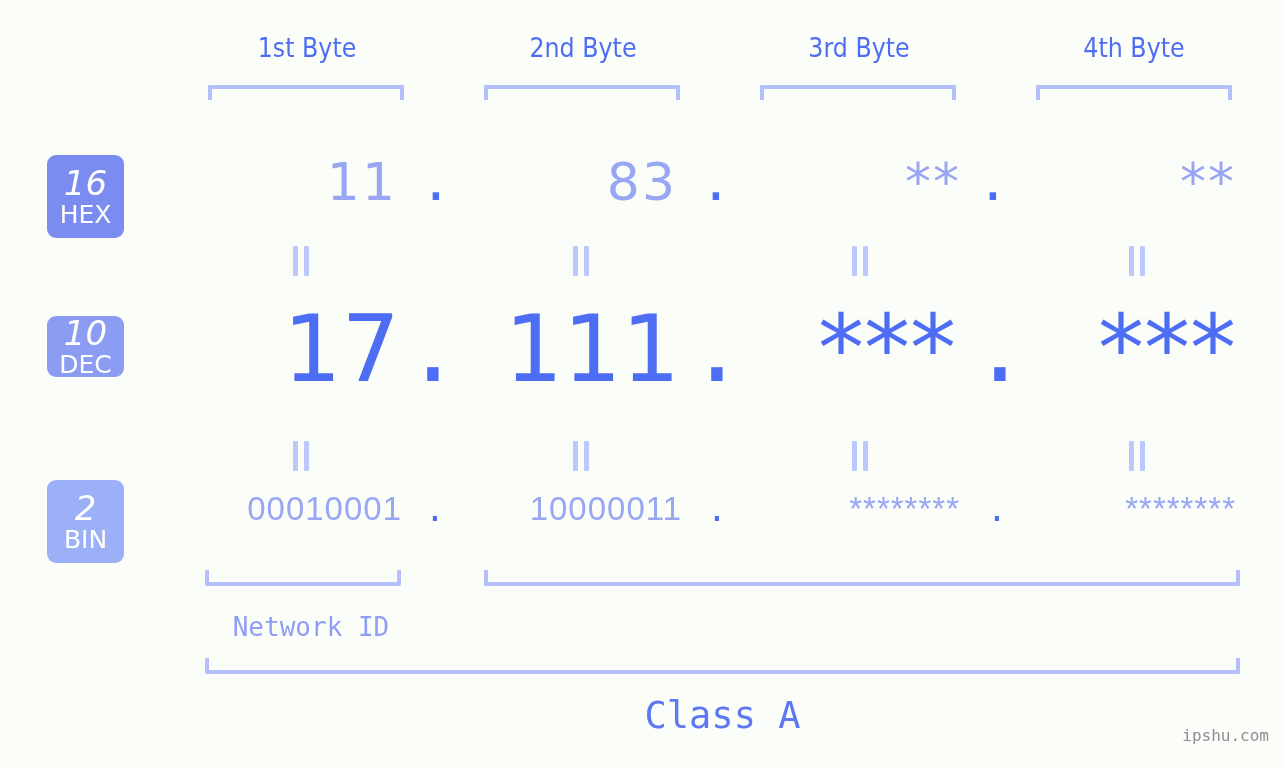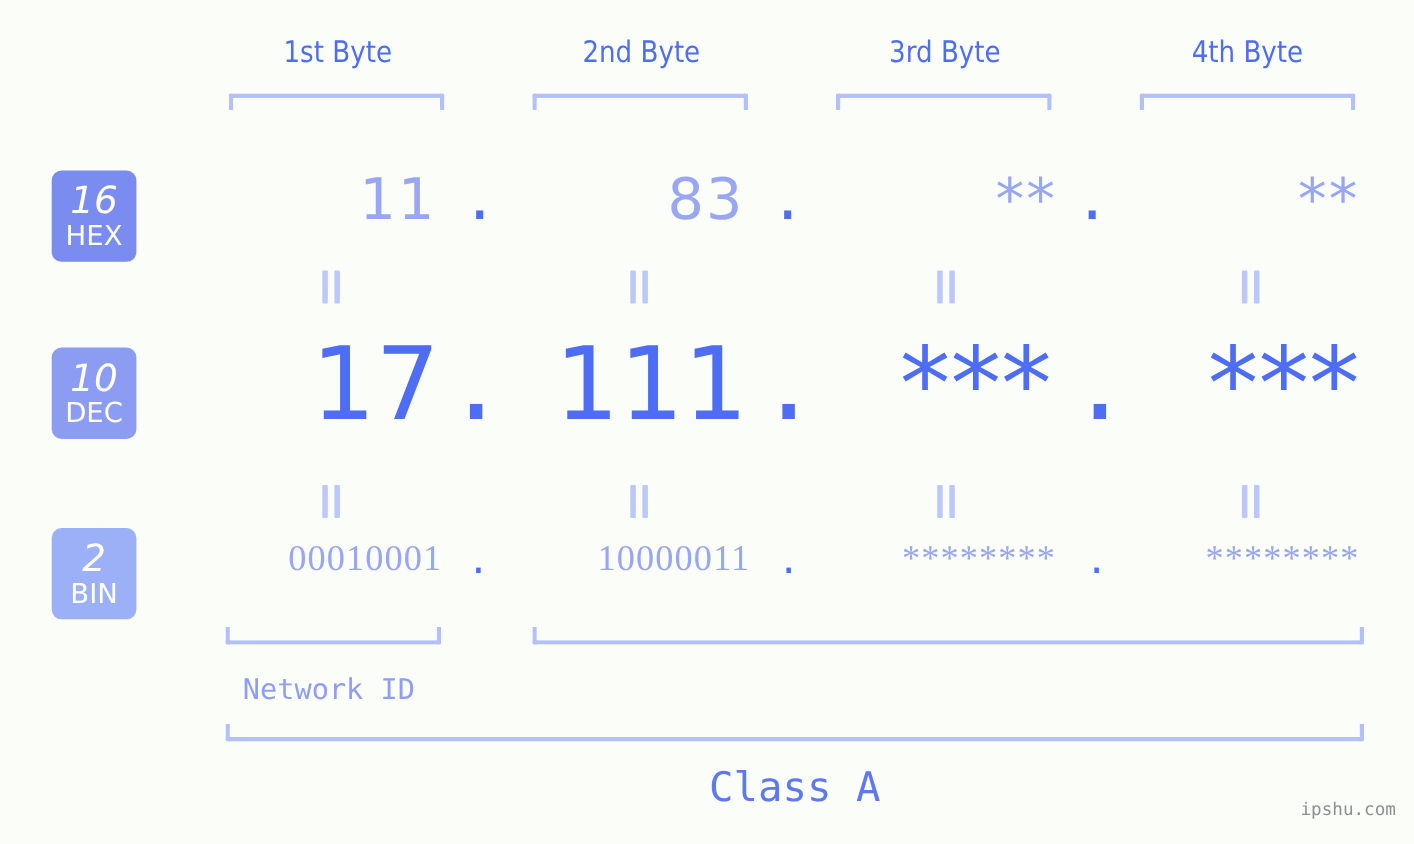--- a/index.html
+++ b/index.html
@@ -78,21 +78,21 @@
     letter-spacing: 0px;
     margin-bottom: 2px;
     font-style: italic;
   }
   .badge .name {
     font-size: 25px;
     font-weight: 400;
     letter-spacing: 0px;
   }
   #badge-hex { top: 155px; height: 83px; background: #7b8cf0; }
-  #badge-dec { top: 316px; height: 83px; background: #8d9cf3; }
+  #badge-dec { top: 316px; height: 61px; background: #8d9cf3; }
   #badge-bin { top: 480px; height: 83px; background: #9cb0f7; }
 
   
   .cell {
     position: absolute;
     width: 200px;
     text-align: right;
     white-space: nowrap;
   }
   .dot {
@@ -120,21 +120,21 @@
     font-family: "DejaVu Sans", sans-serif;
     font-size: 92px;
     color: #4d6df4;
     letter-spacing: 0px;
   }
   .row-dec .dot { top: 296px; font-size: 92px; }
 
   
   .row-bin .cell {
     top: 490px;
-    font-family: Liberation Serif, serif;
+    font-family: Liberation Sans, sans-serif;
     font-size: 33px;
     color: #98a6f3;
     letter-spacing: 1px;
   }
   .row-bin .dot { top: 490px; font-size: 33px; }
 
   
   .eqbar {
     position: absolute;
     width: 200px;
@@ -267,20 +267,20 @@
     <div class="cell" style="left:482px">10000011</div>
     <div class="dot" style="left:617px">.</div>
     <div class="cell" style="left:760px">********</div>
     <div class="dot" style="left:897px">.</div>
     <div class="cell" style="left:1036px">********</div>
   </div>
 
   <div class="bracket-bottom" style="left:205px; top:570px; width:196px;"></div>
   <div class="bracket-bottom" style="left:484px; top:570px; width:756px;"></div>
 
-  <div class="idlabel" style="left:201px; top:612px; width:196px;">Network ID</div>
+  <div class="idlabel" style="left:213px; top:612px; width:196px;">Network ID</div>
 
   <div class="bracket-bottom" style="left:205px; top:658px; width:1035px;"></div>
   <div class="classlabel" style="left:205px; top:694px; width:1035px;">Class A</div>
 
   <div class="watermark">ipshu.com</div>
 
 </div>
 
 </body></html>

